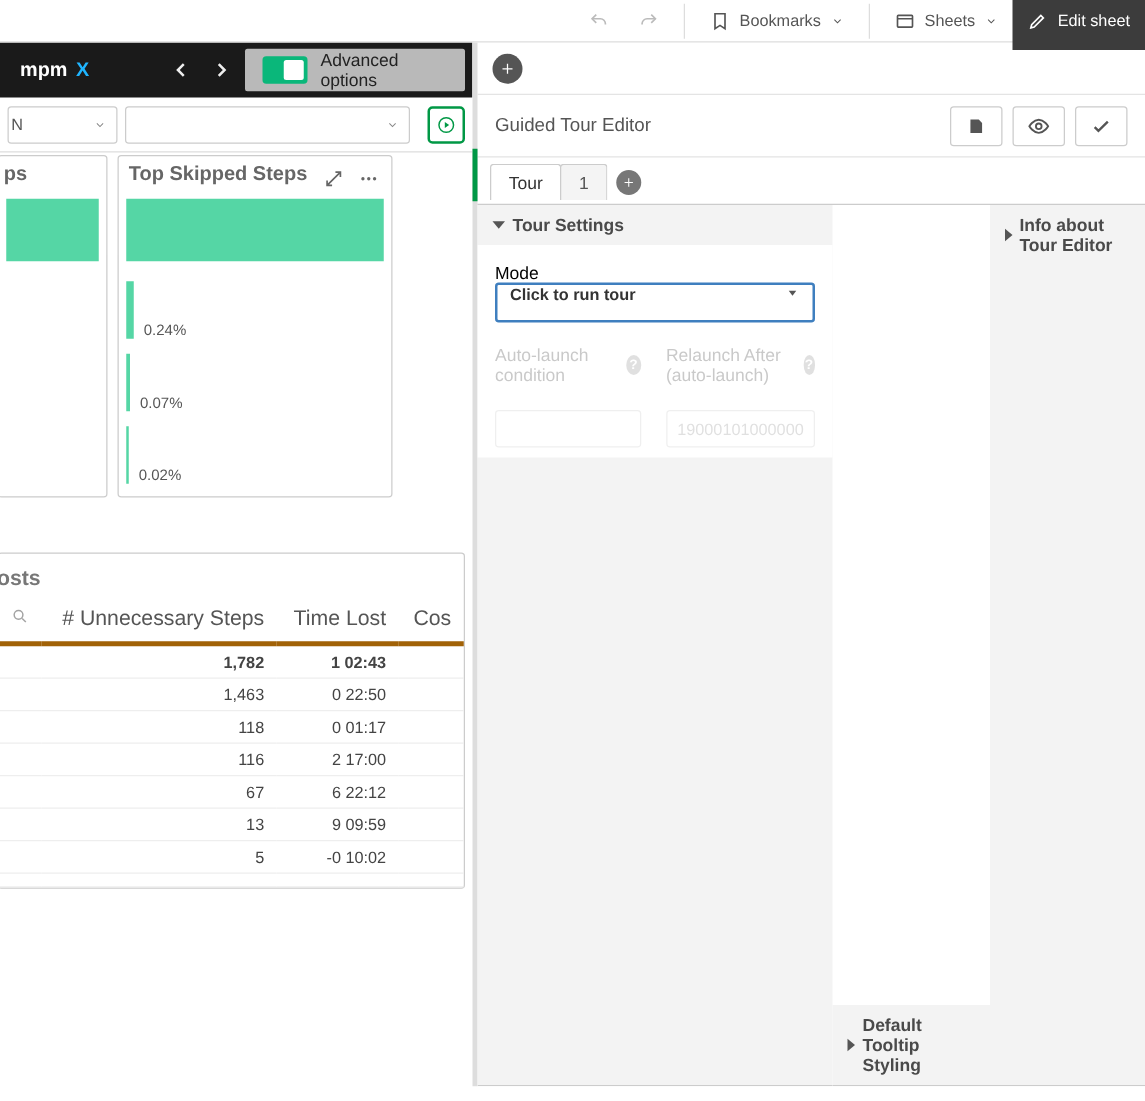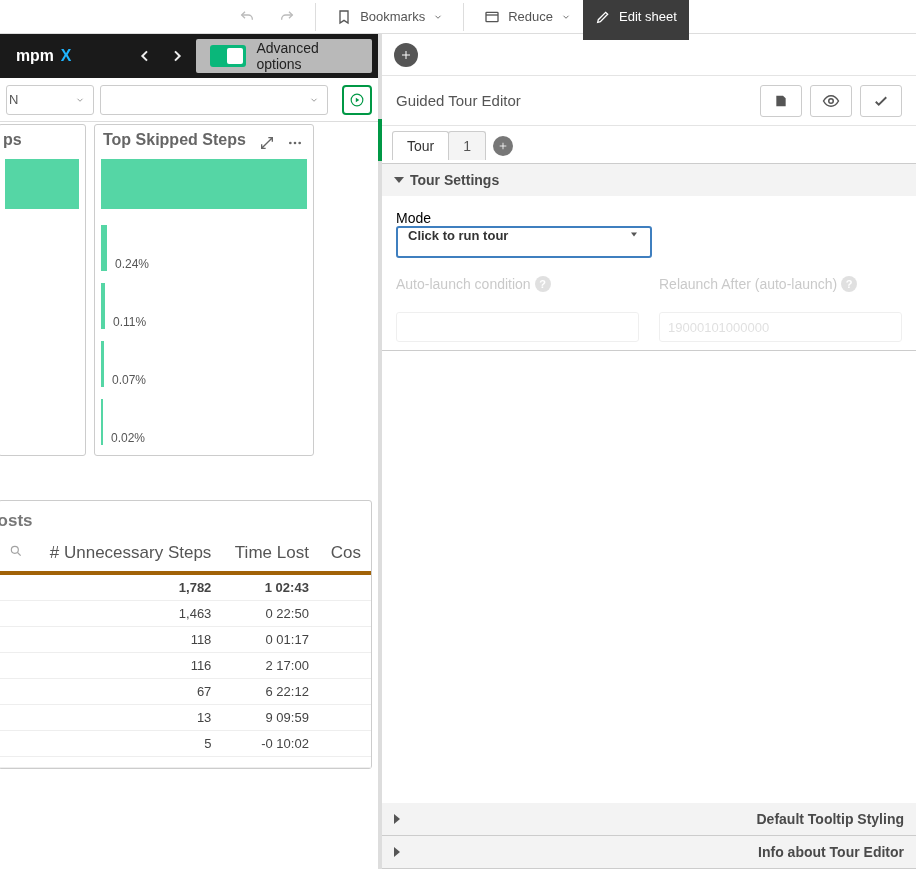--- a/index.html
+++ b/index.html
@@ -1,17 +1,17 @@
 <!DOCTYPE html>
 <html><head>
 <meta charset="utf-8">
 <style>
 *{box-sizing:border-box;margin:0;padding:0;font-family:-apple-system,BlinkMacSystemFont,"Segoe UI",Arial,sans-serif}
 body{width:916px;height:881px;overflow:hidden;font-size:13px;color:#333;background:#fff}
-.topbar{height:34px;display:flex;justify-content:center;align-items:center;border-bottom:1px solid #ddd;background:#fff}
+.topbar{height:34px;display:flex;justify-content:flex-end;align-items:center;border-bottom:1px solid #ddd;background:#fff}
 .topbar .sep{width:1px;height:28px;background:#ddd;margin:0 8px}
 .topbar-btn{display:flex;align-items:center;height:46px;padding:0 12px;gap:8px;color:#555;cursor:pointer}
 .topbar-btn.dark{background:#3c3c3c;color:#fff}
 .icon{width:16px;height:16px;flex:none}
 .chev{width:10px;height:10px}
 .main{display:flex;height:835px}
 .left{width:378px;flex:none;overflow:hidden;position:relative}
 .right{flex:1;border-left:4px solid #ddd;display:flex;flex-direction:column;position:relative}
 .leftbar{height:44px;background:#1a1a1a;display:flex;align-items:center;padding:0 6px;gap:6px}
 .logo{height:22px;margin-left:10px;margin-right:24px}
@@ -63,21 +63,21 @@
 .acc-body{background:#fff;padding:14px 14px 8px 14px}
 .field-label{font-size:14px;color:#000000;margin-bottom:0}
 .mode-select{width:256px;height:32px;border:2px solid #3f7fbf;border-radius:3px;display:flex;align-items:flex-start;justify-content:space-between;padding:0 10px;font-weight:600;color:#333;background:#fff;margin-bottom:18px}
 .disabled-row{display:flex;gap:20px;opacity:.45}
 .disabled-col{flex:1}
 .disabled-label{font-size:14px;color:#888;display:flex;align-items:center;gap:4px;margin-bottom:20px}
 .help{width:16px;height:16px;border-radius:50%;background:#bbb;color:#fff;display:flex;align-items:center;justify-content:center;font-size:11px;font-weight:700}
 .disabled-input{height:30px;border:1px solid #ddd;border-radius:3px;padding:0 8px;color:#bbb;font-size:13px;display:flex;align-items:center}
 .flex-fill{flex:1}
 .bottom-acc{margin-top:auto}
-.right .panel-area{flex:1;display:flex;flex-direction:column;overflow:hidden}
+.right .panel-area{flex:1;display:flex;flex-direction:row;overflow:hidden}
 .greenmarker{position:absolute;left:-4px;top:85px;width:4px;height:42px;background:#009845}
 </style>
 </head>
 <body>
 
 <div class="topbar">
   <div class="topbar-btn">
     <svg class="icon" viewBox="0 0 24 24" fill="none" stroke="#bbb" stroke-width="2">
         <path d="M9 14L4 9l5-5"></path>
         <path d="M4 9h10a6 6 0 016 6v1"></path>
@@ -98,21 +98,21 @@
     <svg class="chev" viewBox="0 0 24 24" fill="none" stroke="#555" stroke-width="2">
         <path d="M6 9l6 6 6-6"></path>
       </svg>
   </div>
   <div class="sep"></div>
   <div class="topbar-btn">
     <svg class="icon" viewBox="0 0 24 24" fill="none" stroke="#555" stroke-width="2">
         <rect x="3" y="5" width="18" height="14" rx="1"></rect>
         <path d="M3 9h18"></path>
       </svg>
-    <span>Reduce</span>
+    <span>Sheets</span>
     <svg class="chev" viewBox="0 0 24 24" fill="none" stroke="#555" stroke-width="2">
         <path d="M6 9l6 6 6-6"></path>
       </svg>
   </div>
   <div class="topbar-btn dark">
     <svg class="icon" viewBox="0 0 24 24" fill="none" stroke="#fff" stroke-width="2">
         <path d="M4 20l4-1 11-11-3-3L5 16l-1 4z"></path>
       </svg>
     <span>Edit sheet</span>
   </div>
@@ -183,24 +183,20 @@
                 <circle cx="12" cy="12" r="2"></circle>
                 <circle cx="19" cy="12" r="2"></circle>
               </svg>
           </div>
         </div>
         <div class="barwrap">
           <div class="big-bar full"></div>
           <div class="barrow">
               <div class="bar thin"></div>
               <span class="barlabel">0.24%</span>
-            </div>
-          <div class="barrow">
-              <div class="bar thin" style="width:4px"></div>
-              <span class="barlabel">0.11%</span>
             </div>
           <div class="barrow">
               <div class="bar thin" style="width:3px"></div>
               <span class="barlabel">0.07%</span>
             </div>
           <div class="barrow">
               <div class="bar thin" style="width:2px"></div>
               <span class="barlabel">0.02%</span>
             </div>
         </div>

